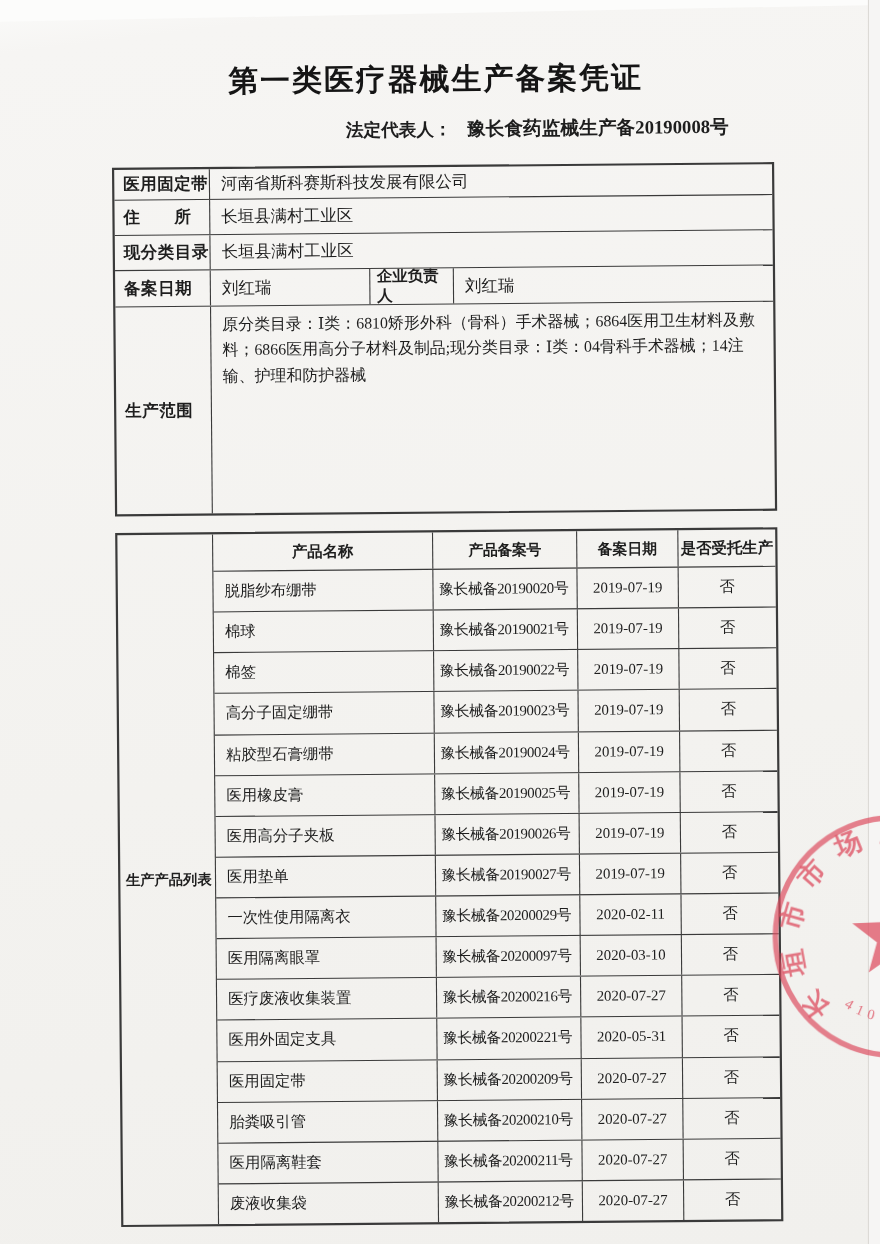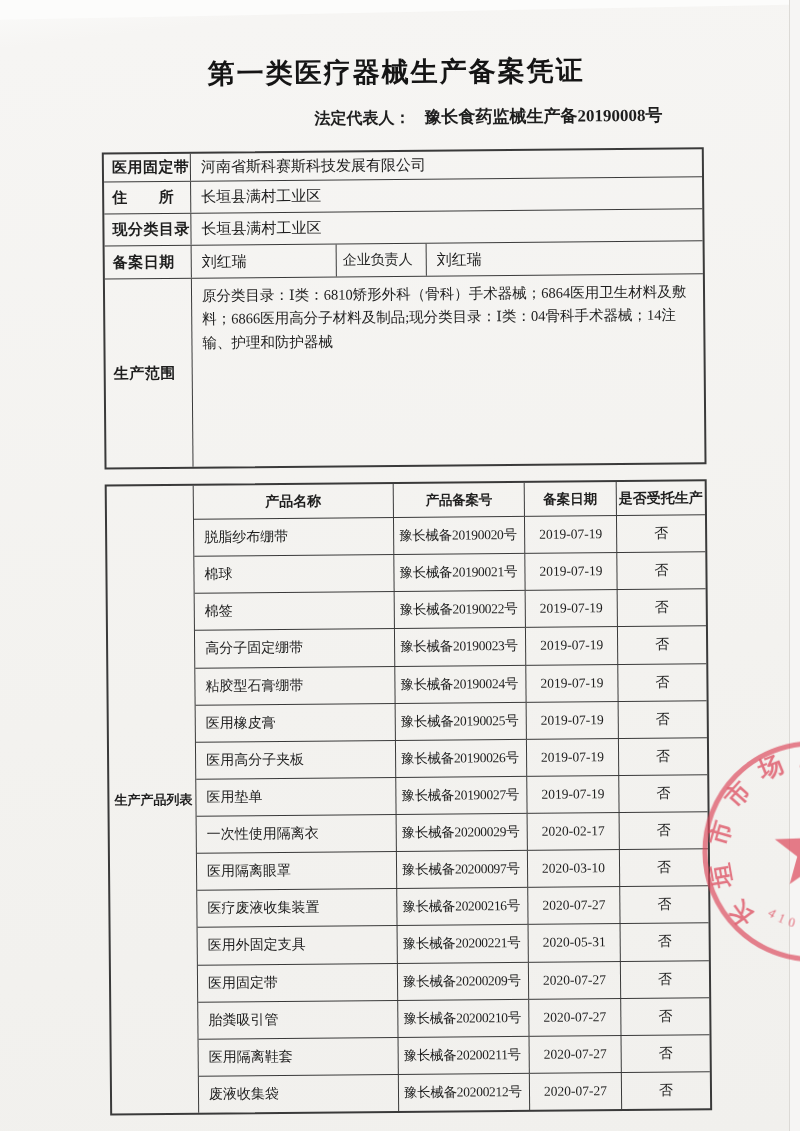--- a/index.html
+++ b/index.html
@@ -49,22 +49,22 @@
   .cell{box-sizing:border-box;display:flex;align-items:center;overflow:hidden;}
   .lbl{width:87px;border-right:1.5px solid #3a3a3a;padding-left:8px;
        font-weight:bold;font-size:15px;letter-spacing:0.5px;flex-shrink:0;}
   .val-cell{flex:1;padding-left:10px;font-size:15px;}
   .h28{height:28px;} .h32{height:32px;} .h33{height:33px;}
   .scope-row{height:188px;}
   .scope-lbl{align-items:center;}
   .scope-cell{flex:1;display:block;padding:6px 14px 0 10px;
               font-size:14.5px;line-height:1.62;}
   .mid-val{width:145px;border-right:1.5px solid #3a3a3a;padding-left:10px;font-size:15px;}
-  .mid-lbl{width:90px;border-right:1.5px solid #3a3a3a;padding-left:6px;
-           font-weight:normal;font-size:14px;letter-spacing:0;}
+  .mid-lbl{width:76px;border-right:1.5px solid #3a3a3a;padding-left:6px;
+           font-weight:bold;font-size:14px;letter-spacing:0;}
 
   .products-tbl{top:482px;height:631px;display:flex;}
   .side-lbl{width:87px;border-right:1.5px solid #3a3a3a;box-sizing:border-box;
             display:flex;align-items:center;padding-left:5px;
             font-weight:bold;font-size:13px;flex-shrink:0;}
   .grid{flex:1;display:flex;flex-direction:column;}
   .hdr-row{display:flex;height:33px;flex-shrink:0;border-bottom:1.5px solid #3a3a3a;
            font-weight:bold;font-size:14px;}
   .p-row{display:flex;flex:1;border-bottom:1.5px solid #3a3a3a;font-size:14px;}
   .p-row:last-child{border-bottom:none;}
@@ -176,21 +176,21 @@
     </div>
           <div class="p-row">
       <div class="c c-name">医用垫单</div>
       <div class="c c-no">豫长械备20190027号</div>
       <div class="c c-date">2019-07-19</div>
       <div class="c c-sub">否</div>
     </div>
           <div class="p-row">
       <div class="c c-name">一次性使用隔离衣</div>
       <div class="c c-no">豫长械备20200029号</div>
-      <div class="c c-date">2020-02-17</div>
+      <div class="c c-date">2020-02-11</div>
       <div class="c c-sub">否</div>
     </div>
           <div class="p-row">
       <div class="c c-name">医用隔离眼罩</div>
       <div class="c c-no">豫长械备20200097号</div>
       <div class="c c-date">2020-03-10</div>
       <div class="c c-sub">否</div>
     </div>
           <div class="p-row">
       <div class="c c-name">医疗废液收集装置</div>

